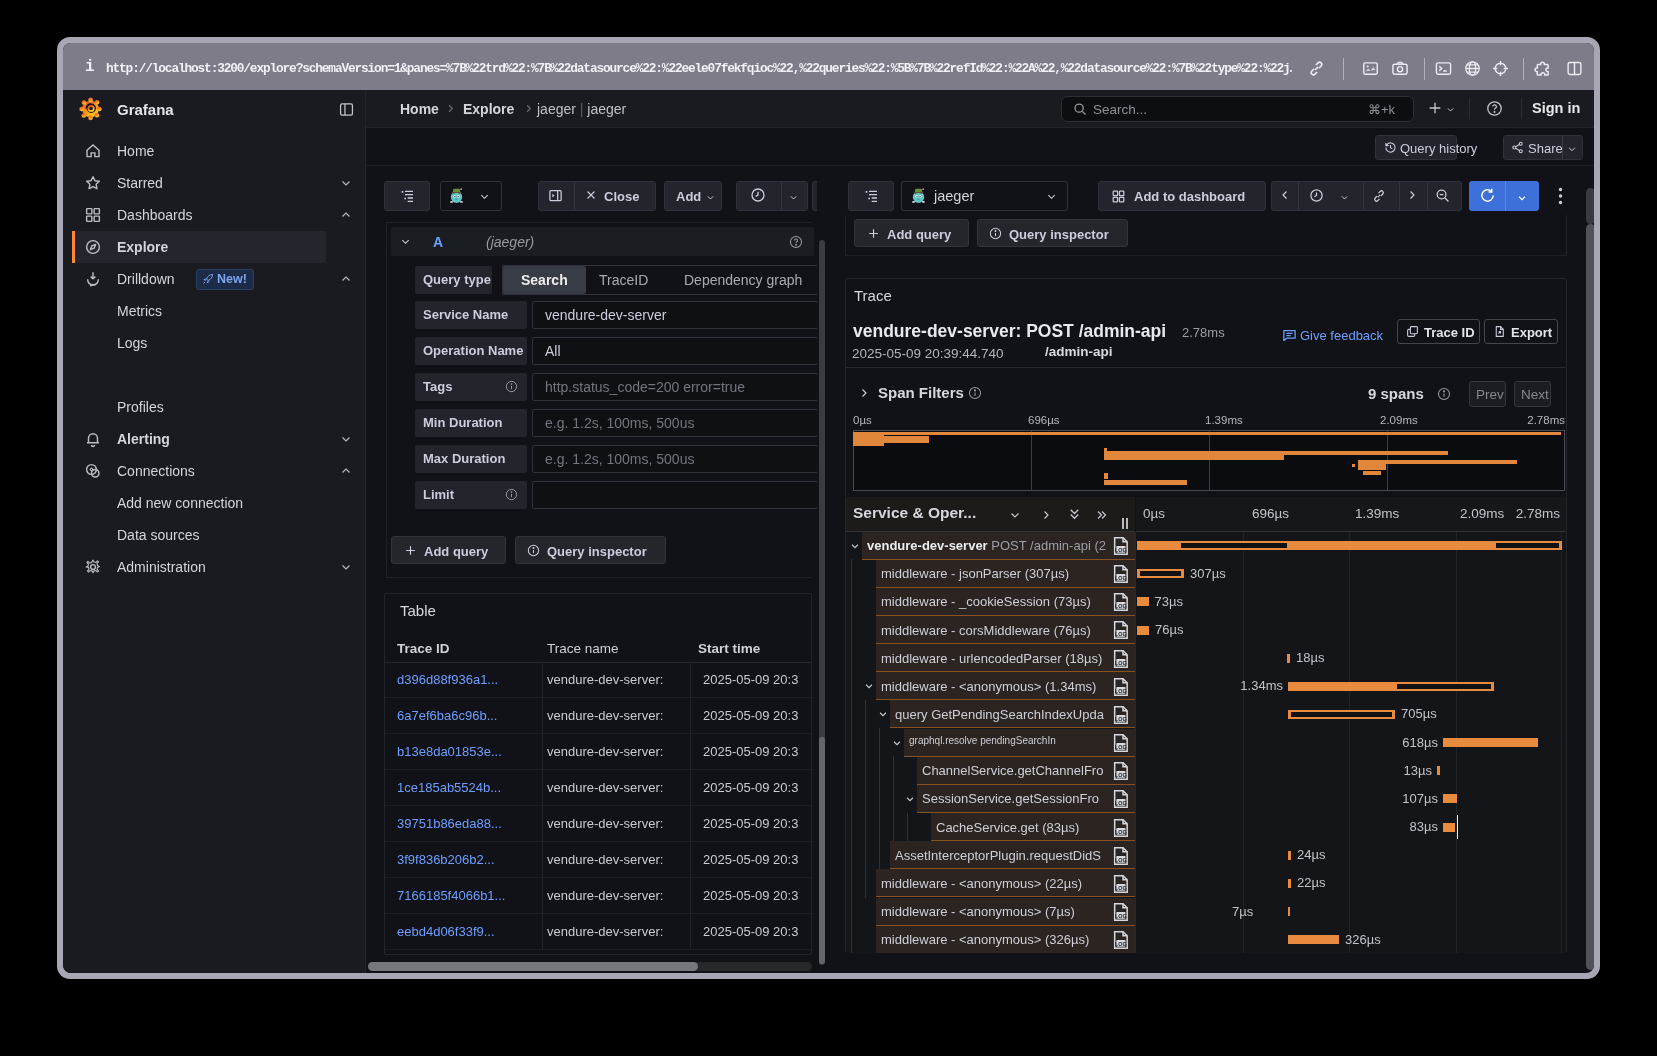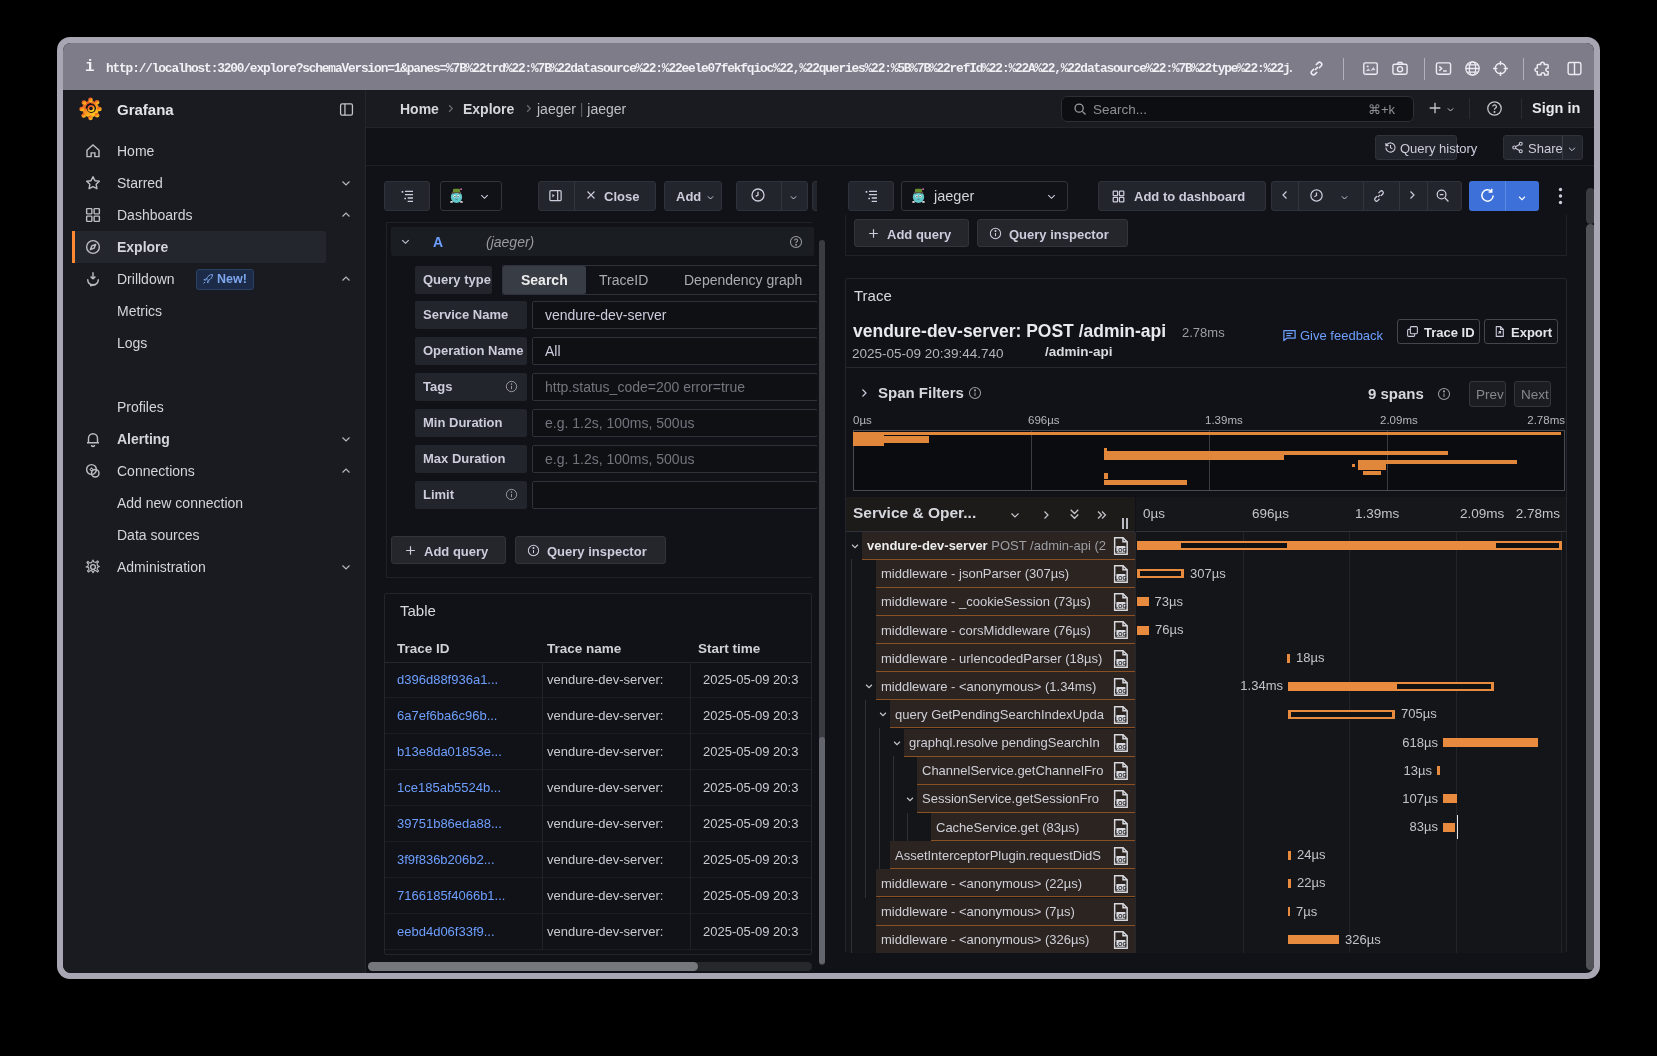--- a/index.html
+++ b/index.html
@@ -355,21 +355,21 @@
 <svg class="abs" style="left:11px;top:7px" width="13" height="13" viewBox="0 0 24 24" fill="none" stroke="#ccccdc" stroke-width="1.9">
                 <circle cx="12" cy="12" r="9.5"></circle>
                 <path d="M12 11 v6"></path>
                 <circle cx="12" cy="7.5" r="0.9" fill="#ccccdc"></circle>
               </svg>
 <div class="abs" style="left:31px;top:6.5px;font-size:13px;font-weight:bold">Query inspector</div>
             </div>
 <div class="abs" style="left:384px;top:593px;width:428px;height:362px;border:1px solid #22252b;border-radius:2px"></div>
 <div class="abs" style="left:400px;top:602px;font-size:15px;color:#d8d9de">Table</div>
 <div class="abs" style="left:397px;top:641px;font-size:13.5px;font-weight:bold;color:#d0d1d8">Trace ID</div>
-<div class="abs" style="left:547px;top:641px;font-size:13.5px;font-weight:bold;color:#d0d1d8">Trace name</div>
+<div class="abs" style="left:547px;top:641px;font-size:13.5px;font-weight:normal;color:#d0d1d8">Trace name</div>
 <div class="abs" style="left:698px;top:641px;font-size:13.5px;font-weight:bold;color:#d0d1d8">Start time</div>
 <div class="abs" style="left:385px;top:662px;width:426px;height:1px;background:#26282e"></div>
 <div class="abs" style="left:385px;top:697px;width:426px;height:1px;background:#1b1d22"></div>
 <div class="abs link" style="left:397px;top:672px">d396d88f936a1...</div>
 <div class="abs" style="left:547px;top:672px;font-size:13px;color:#c9cad2">vendure-dev-server:</div>
 <div class="abs" style="left:703px;top:672px;font-size:13px;color:#c9cad2;width:107px;overflow:hidden;white-space:nowrap">2025-05-09 20:3</div>
 <div class="abs" style="left:385px;top:733px;width:426px;height:1px;background:#1b1d22"></div>
 <div class="abs link" style="left:397px;top:708px">6a7ef6ba6c96b...</div>
 <div class="abs" style="left:547px;top:708px;font-size:13px;color:#c9cad2">vendure-dev-server:</div>
 <div class="abs" style="left:703px;top:708px;font-size:13px;color:#c9cad2;width:107px;overflow:hidden;white-space:nowrap">2025-05-09 20:3</div>
@@ -672,21 +672,21 @@
 <svg class="abs" style="left:1112px;top:704.9px" width="17" height="20" viewBox="0 0 20 24">
               <path d="M3 2 h10 l5 5 v15 H3 Z" fill="none" stroke="#d8d9de" stroke-width="1.8"></path>
               <path d="M13 2 v5 h5" fill="none" stroke="#d8d9de" stroke-width="1.8"></path>
               <rect x="5" y="12" width="11" height="8" rx="1" fill="#d8d9de"></rect>
               <text x="10.5" y="18.6" font-size="6.5" font-weight="bold" fill="#1a1b1f" text-anchor="middle" font-family="Liberation Sans">LOG</text>
             </svg>
 <div class="bar" style="left:1288px;top:709.9px;width:107.0px"></div>
 <div class="stripe" style="left:1291px;top:711.9px;width:101px"></div>
 <div class="dur" style="left:1401.0px;top:700.4px">705µs</div>
 <div class="spanrow-name" style="left:904px;top:728.5px;width:231px;height:28.1px"></div>
-<div class="abs" style="left:909px;top:735.0px;width:199px;height:17px;overflow:hidden;white-space:nowrap;font-size:13px;color:#cfcfd8">graphql.resolve pendingSearchIn</div>
+<div class="abs" style="left:909px;top:735.0px;width:199px;height:17px;overflow:hidden;white-space:nowrap;font-size:10px;color:#cfcfd8">graphql.resolve pendingSearchIn</div>
 <svg class="abs" style="left:892px;top:737.5px" width="10" height="10" viewBox="0 0 24 24" fill="none" stroke="#c6c7ce" stroke-width="2.8">
               <path d="M5 9 l7 7 7-7"></path>
             </svg>
 <svg class="abs" style="left:1112px;top:733.05px" width="17" height="20" viewBox="0 0 20 24">
               <path d="M3 2 h10 l5 5 v15 H3 Z" fill="none" stroke="#d8d9de" stroke-width="1.8"></path>
               <path d="M13 2 v5 h5" fill="none" stroke="#d8d9de" stroke-width="1.8"></path>
               <rect x="5" y="12" width="11" height="8" rx="1" fill="#d8d9de"></rect>
               <text x="10.5" y="18.6" font-size="6.5" font-weight="bold" fill="#1a1b1f" text-anchor="middle" font-family="Liberation Sans">LOG</text>
             </svg>
 <div class="bar" style="left:1443px;top:738.0px;width:95.0px"></div>
@@ -747,21 +747,21 @@
 <div class="dur" style="left:1297.0px;top:869.3px">22µs</div>
 <div class="spanrow-name" style="left:876px;top:897.5px;width:259px;height:28.1px"></div>
 <div class="abs" style="left:881px;top:904.0px;width:227px;height:17px;overflow:hidden;white-space:nowrap;font-size:13px;color:#cfcfd8">middleware - &lt;anonymous&gt; (7µs)</div>
 <svg class="abs" style="left:1112px;top:901.95px" width="17" height="20" viewBox="0 0 20 24">
               <path d="M3 2 h10 l5 5 v15 H3 Z" fill="none" stroke="#d8d9de" stroke-width="1.8"></path>
               <path d="M13 2 v5 h5" fill="none" stroke="#d8d9de" stroke-width="1.8"></path>
               <rect x="5" y="12" width="11" height="8" rx="1" fill="#d8d9de"></rect>
               <text x="10.5" y="18.6" font-size="6.5" font-weight="bold" fill="#1a1b1f" text-anchor="middle" font-family="Liberation Sans">LOG</text>
             </svg>
 <div class="bar" style="left:1288px;top:907.0px;width:2.0px"></div>
-<div class="dur" style="left:1296.0px;top:897.5px">7µs</div>
+<div class="dur" style="left:1232px;top:897.5px">7µs</div>
 <div class="spanrow-name" style="left:876px;top:925.6px;width:259px;height:28.1px"></div>
 <div class="abs" style="left:881px;top:932.1px;width:227px;height:17px;overflow:hidden;white-space:nowrap;font-size:13px;color:#cfcfd8">middleware - &lt;anonymous&gt; (326µs)</div>
 <svg class="abs" style="left:1112px;top:930.0999999999999px" width="17" height="20" viewBox="0 0 20 24">
               <path d="M3 2 h10 l5 5 v15 H3 Z" fill="none" stroke="#d8d9de" stroke-width="1.8"></path>
               <path d="M13 2 v5 h5" fill="none" stroke="#d8d9de" stroke-width="1.8"></path>
               <rect x="5" y="12" width="11" height="8" rx="1" fill="#d8d9de"></rect>
               <text x="10.5" y="18.6" font-size="6.5" font-weight="bold" fill="#1a1b1f" text-anchor="middle" font-family="Liberation Sans">LOG</text>
             </svg>
 <div class="bar" style="left:1288px;top:935.1px;width:51.0px"></div>
 <div class="dur" style="left:1345.0px;top:925.6px">326µs</div>

